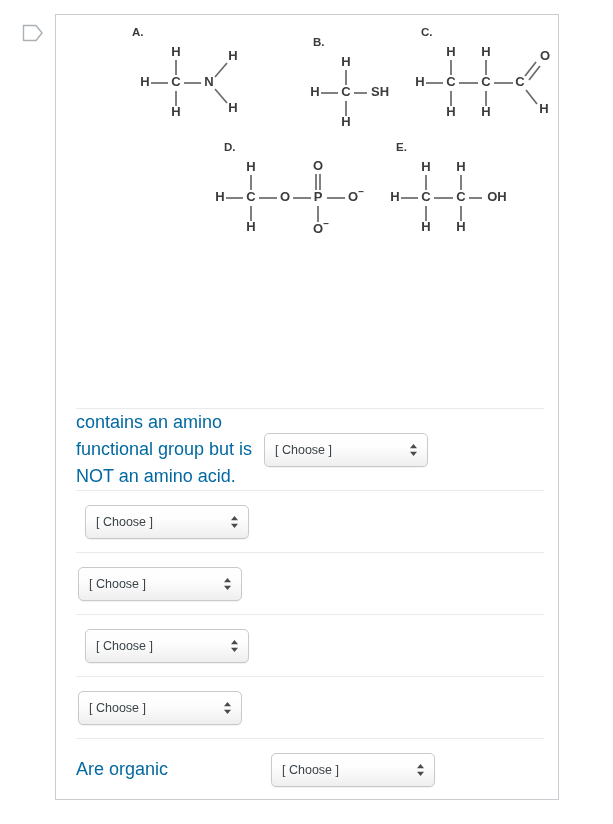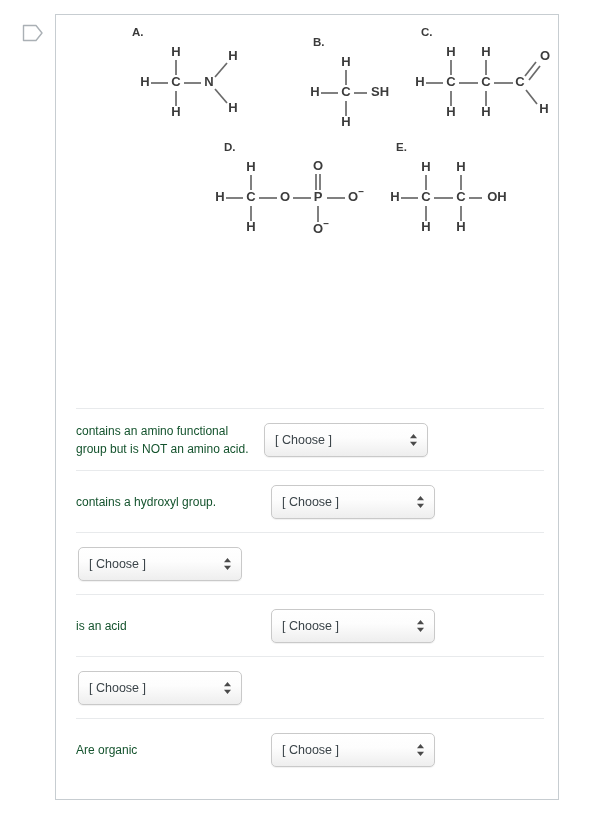--- a/index.html
+++ b/index.html
@@ -105,23 +105,23 @@
     display: flex;
     align-items: center;
     border-top: 1px solid #e8eaec;
     min-height: 62px;
     box-sizing: border-box;
   }
   .answer-row:first-child { border-top: 1px solid #e8eaec; }
   .answer-label {
     width: 186px;
     flex: none;
-    font-size: 12px;
+    font-size: 18px;
     line-height: 1.5;
-    color: #14532d;
+    color: #0369a1;
     padding-right: 6px;
     box-sizing: border-box;
   }
   .select-wrap {
     flex: none;
     position: relative;
     width: 136px;
     height: 34px;
   }
   .select-box {
@@ -315,21 +315,20 @@
                 <svg width="9" height="14" viewBox="0 0 9 14">
                   <path d="M4.5 1 L8 5.2 L1 5.2 Z" fill="#4a4a4a"></path>
                   <path d="M4.5 13 L8 8.8 L1 8.8 Z" fill="#4a4a4a"></path>
                 </svg>
               </span>
             </div>
           </div>
         </div>
 
         <div class="answer-row shift-b">
-          <div class="answer-label">contains a hydroxyl group.</div>
           <div class="select-wrap">
             <div class="select-box">
               <span>[ Choose ]</span>
               <span class="select-arrows">
                 <svg width="9" height="14" viewBox="0 0 9 14">
                   <path d="M4.5 1 L8 5.2 L1 5.2 Z" fill="#4a4a4a"></path>
                   <path d="M4.5 13 L8 8.8 L1 8.8 Z" fill="#4a4a4a"></path>
                 </svg>
               </span>
             </div>
@@ -344,21 +343,20 @@
                 <svg width="9" height="14" viewBox="0 0 9 14">
                   <path d="M4.5 1 L8 5.2 L1 5.2 Z" fill="#4a4a4a"></path>
                   <path d="M4.5 13 L8 8.8 L1 8.8 Z" fill="#4a4a4a"></path>
                 </svg>
               </span>
             </div>
           </div>
         </div>
 
         <div class="answer-row shift-d">
-          <div class="answer-label">is an acid</div>
           <div class="select-wrap">
             <div class="select-box">
               <span>[ Choose ]</span>
               <span class="select-arrows">
                 <svg width="9" height="14" viewBox="0 0 9 14">
                   <path d="M4.5 1 L8 5.2 L1 5.2 Z" fill="#4a4a4a"></path>
                   <path d="M4.5 13 L8 8.8 L1 8.8 Z" fill="#4a4a4a"></path>
                 </svg>
               </span>
             </div>

